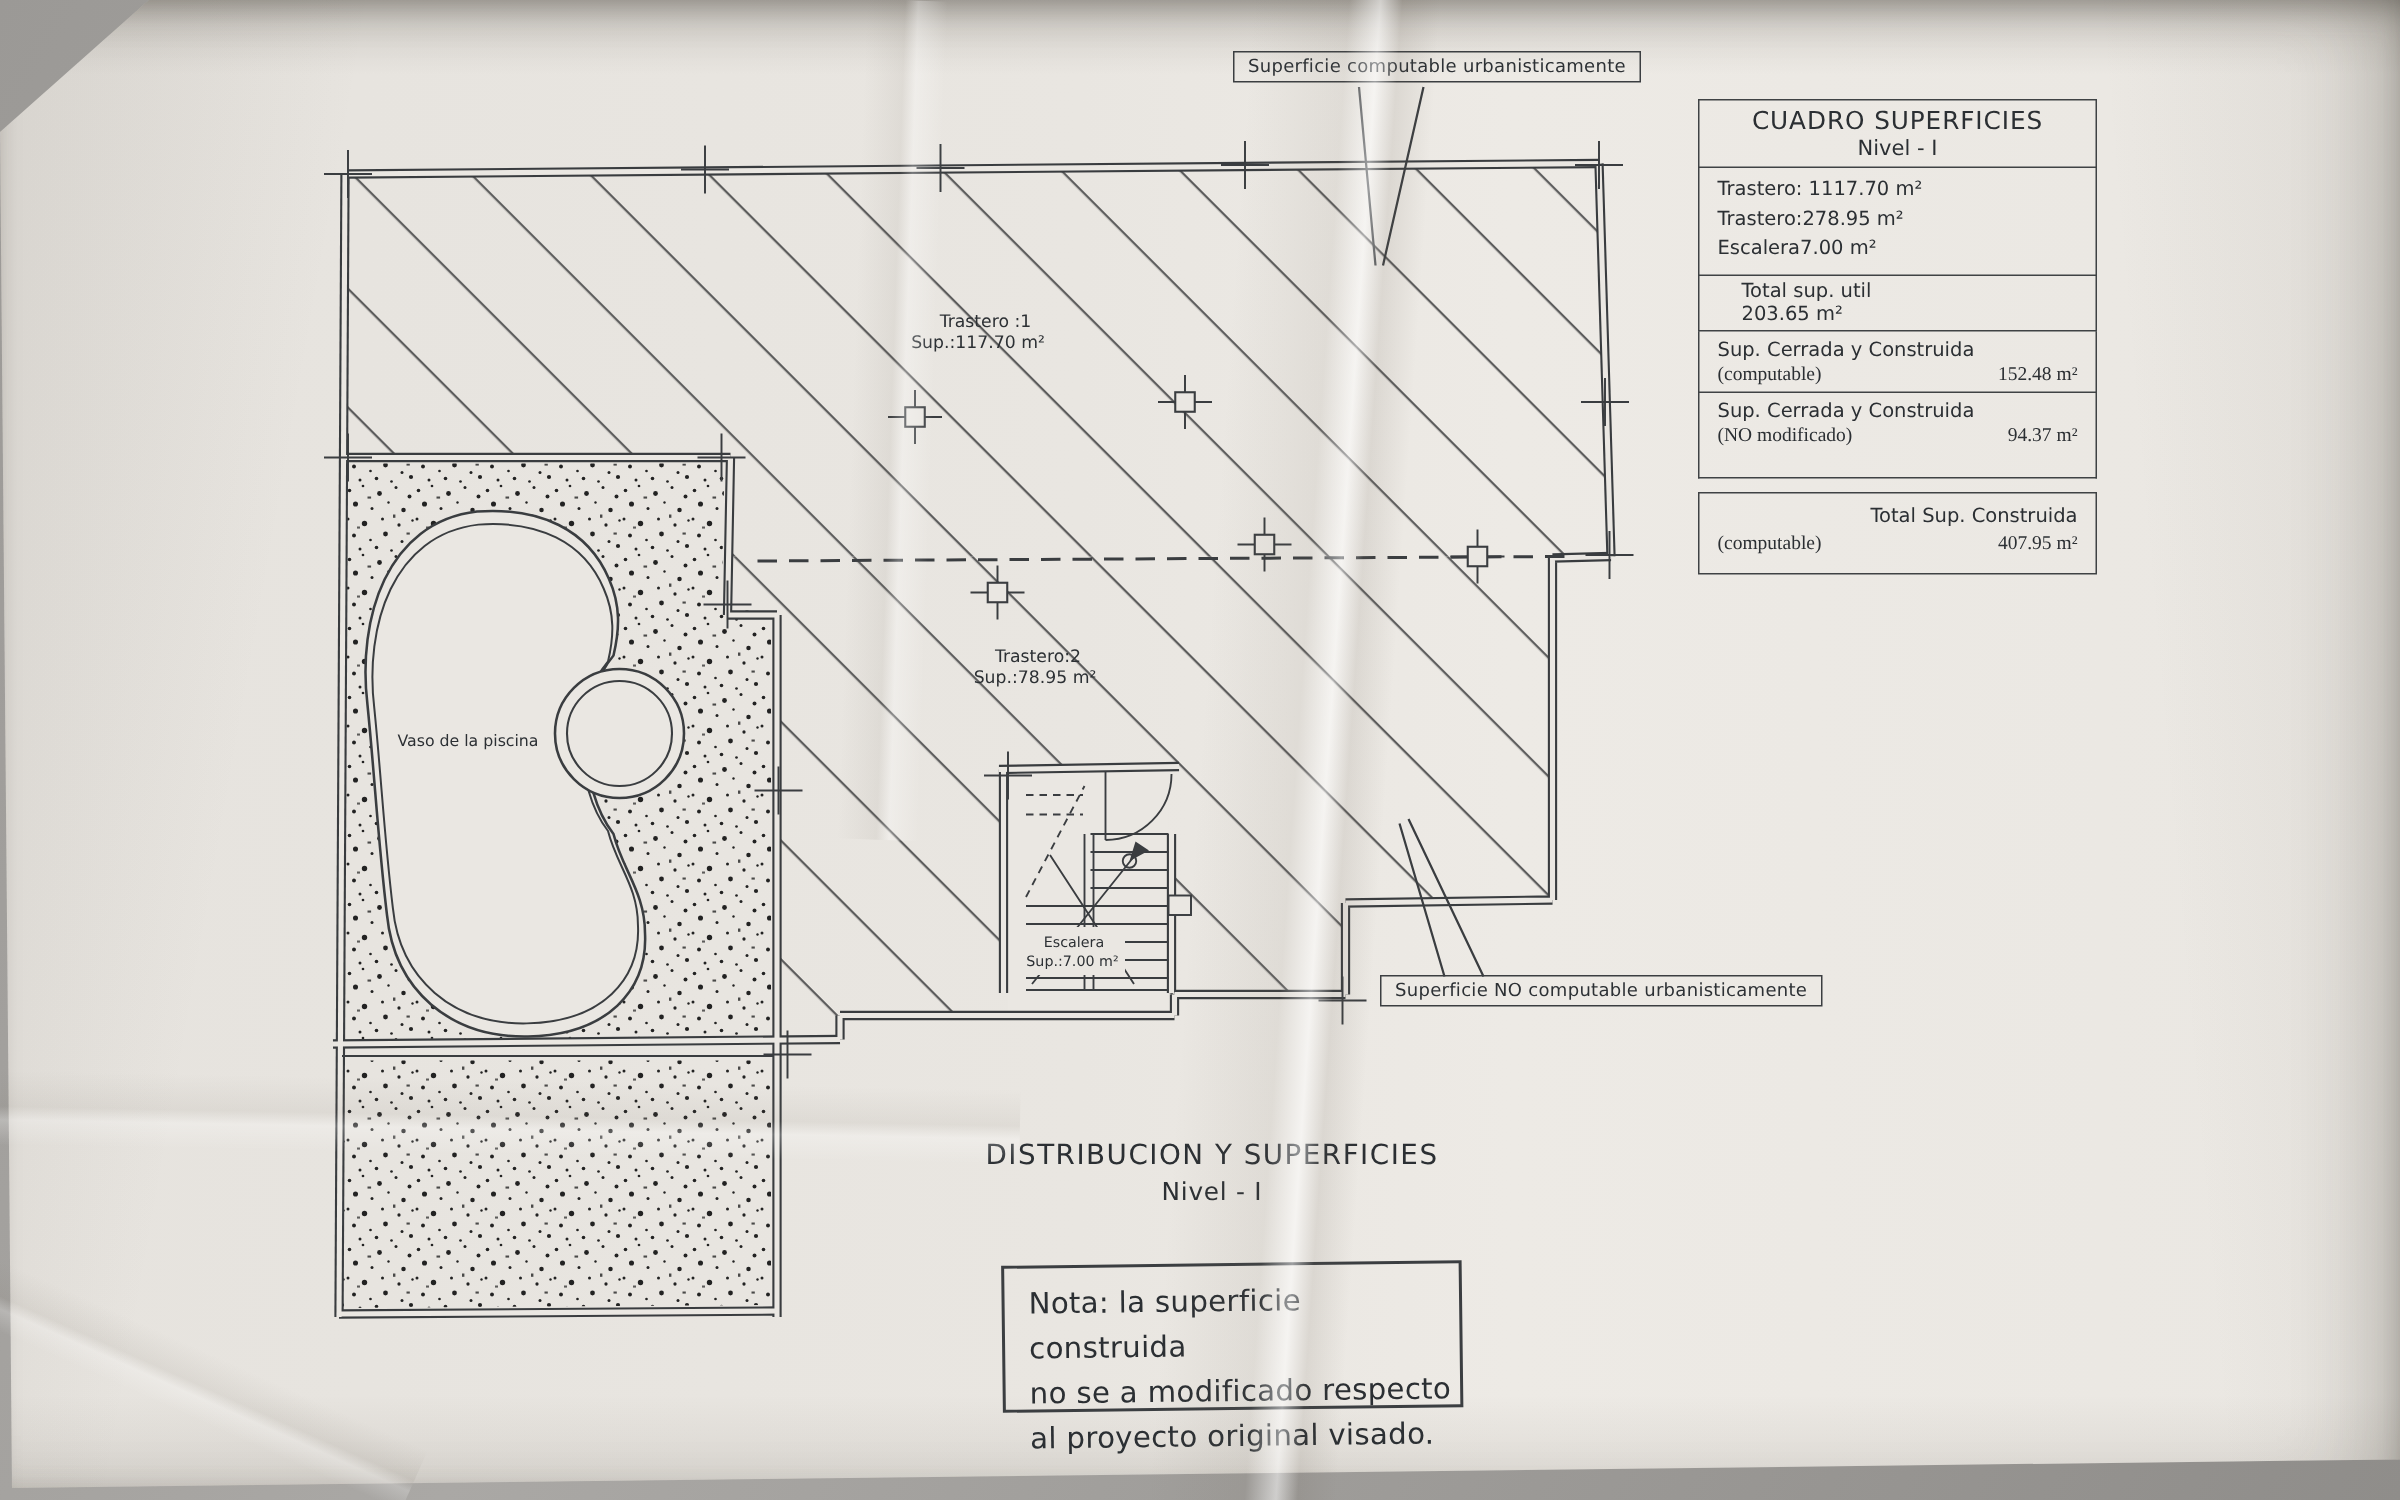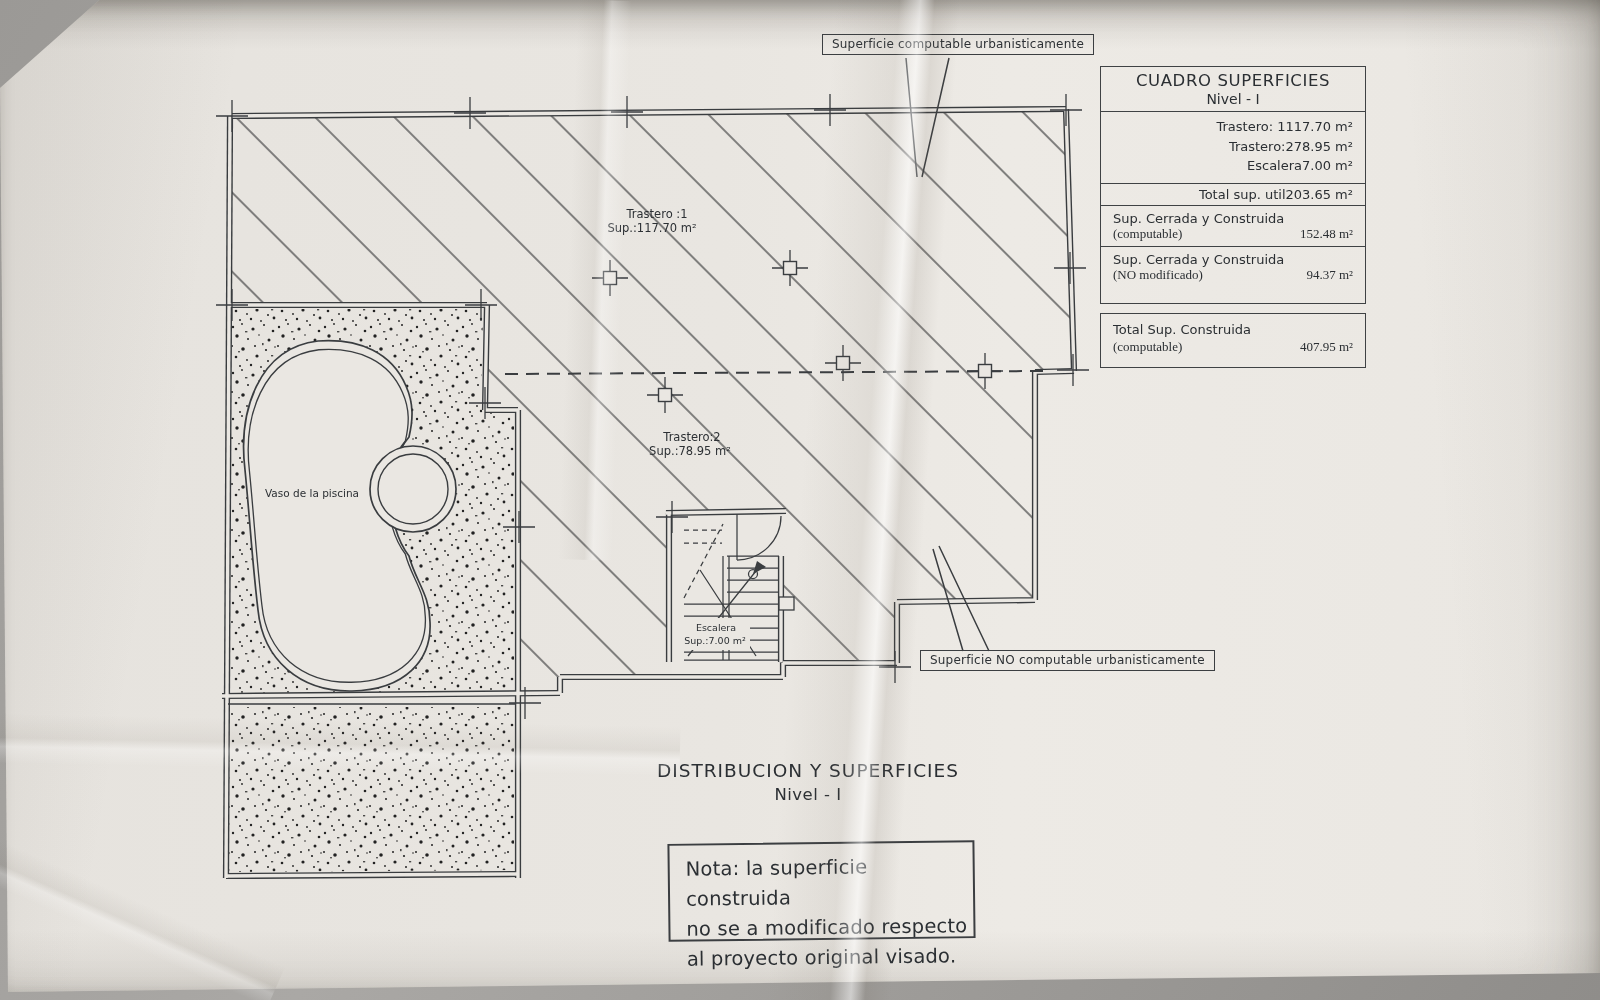--- a/index.html
+++ b/index.html
@@ -28,32 +28,32 @@
   .crease-h740{left:0;top:720px;width:680px;height:50px;transform:rotate(1.1deg);
     background:linear-gradient(180deg, rgba(120,112,100,0), rgba(120,112,100,.09) 48%, rgba(255,255,255,.26) 66%, rgba(120,112,100,0));}
   .crease-bl{left:-30px;top:900px;width:320px;height:44px;transform:rotate(24deg);
     background:linear-gradient(180deg, rgba(120,112,100,0), rgba(120,112,100,.10) 50%, rgba(255,255,255,.22) 68%, rgba(120,112,100,0));}
   svg.plan{position:absolute;left:0;top:0;}
   .box{
     position:absolute;border:1.7px solid #3b3e41;background:transparent;
     white-space:nowrap;color:#2d3135;
   }
   .callout{font-size:12px;padding:2px 9px 3px;letter-spacing:.2px;}
-  .sup-table{position:absolute;left:1100px;top:66px;width:266px;font-size:13px;color:#2b2f33;}
+  .sup-table{position:absolute;left:1132px;top:66px;width:266px;font-size:13px;color:#2b2f33;}
   .sup-table .sec{border:1.6px solid #3f4244;box-sizing:border-box;}
   .sec-header{height:46px;text-align:center;padding-top:4px;}
   .sec-header .t1{font-size:16.5px;letter-spacing:.6px;}
   .sec-header .t2{font-size:14px;margin-top:1px;}
   .sec-rooms{padding:5px 12px 7px;}
-  .trow{display:flex;justify-content:flex-end;line-height:19.5px;}
-  .sec-line{display:flex;justify-content:flex-end;padding:3px 12px;}
+  .trow{display:flex;justify-content:flex-start;line-height:19.5px;}
+  .sec-line{display:flex;justify-content:space-between;padding:3px 28px;flex-direction:column;}
   .sec-two{padding:5px 12px 4px;}
   .sec-two .l2{display:flex;justify-content:space-between;font-family:Liberation Serif, serif;}
   .sec-nc{padding-bottom:20px;}
-  .sec-total{margin-top:9px;padding:8px 12px 12px;}
+  .sec-total{margin-top:9px;padding:8px 12px 12px;text-align:right;}
   .sec-total .l2{display:flex;justify-content:space-between;margin-top:2px;}
   .title-block{position:absolute;left:608px;top:760px;width:400px;text-align:center;color:#2b2f33;}
   .title-block .t1{font-size:18.5px;letter-spacing:1px;}
   .title-block .t2{font-size:16.5px;margin-top:4px;letter-spacing:.5px;}
   .note-box{
     position:absolute;left:668px;top:842px;width:307px;height:98px;box-sizing:border-box;
     border:2px solid #3b3e41;padding:9px 0 0 16px;transform:rotate(-0.7deg);
     font-size:19.5px;line-height:30px;color:#2b2f33;letter-spacing:.2px;
   }
 </style>

